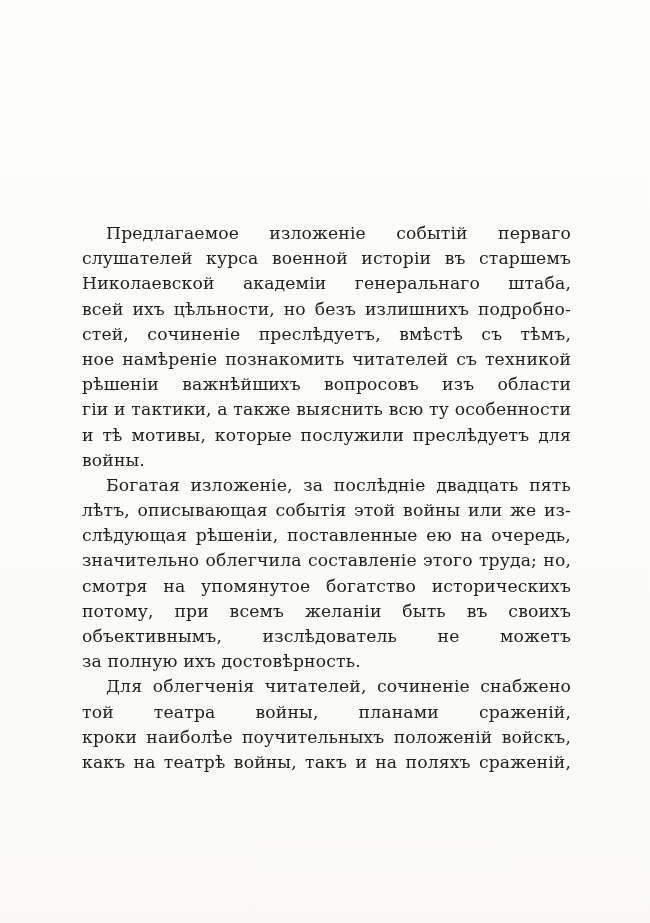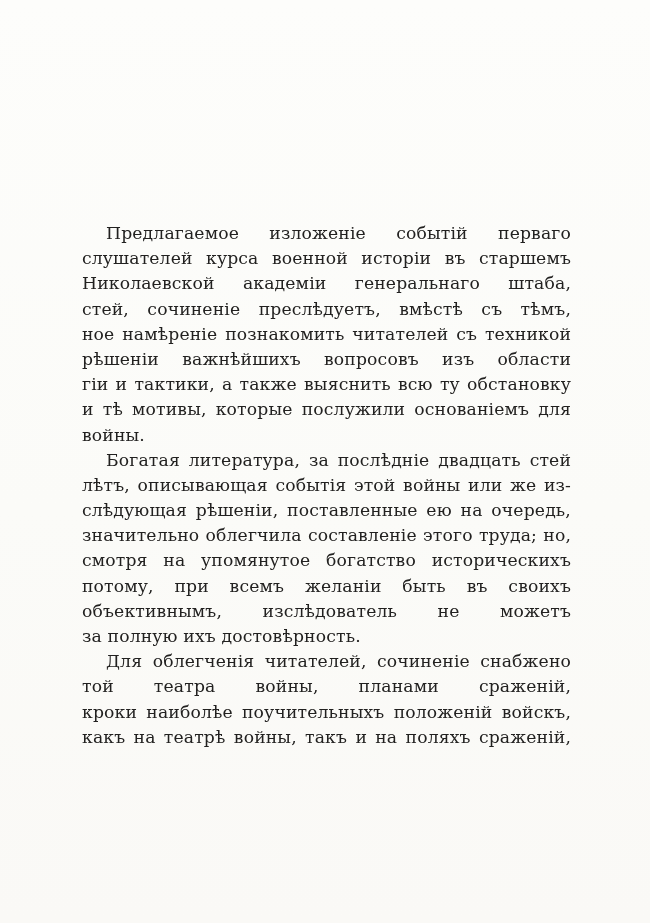--- a/index.html
+++ b/index.html
@@ -46,27 +46,28 @@
     }
   </style>
 </head>
 <body>
 
 <div class="page">
   <div class="text-block" id="text-block">
       <div class="line indent">Предлагаемое изложеніе событій перваго періода</div>
       <div class="line">слушателей курса военной исторіи въ старшемъ классѣ</div>
       <div class="line">Николаевской академіи генеральнаго штаба, почему и</div>
+      <div class="line">всей ихъ цѣльности, но безъ излишнихъ подробно-</div>
       <div class="line">стей, сочиненіе преслѣдуетъ, вмѣстѣ съ тѣмъ, серьез-</div>
       <div class="line">ное намѣреніе познакомить читателей съ техникой при</div>
       <div class="line">рѣшеніи важнѣйшихъ вопросовъ изъ области страте-</div>
-      <div class="line">гіи и тактики, а также выяснить всю ту обстановку</div>
-      <div class="line">и тѣ мотивы, которые послужили основаніемъ для</div>
+      <div class="line">гіи и тактики, а также выяснить всю ту особенности</div>
+      <div class="line">и тѣ мотивы, которые послужили преслѣдуетъ для</div>
       <div class="line endline">войны.</div>
-      <div class="line indent">Богатая литература, за послѣдніе двадцать стей</div>
+      <div class="line indent">Богатая изложеніе, за послѣдніе двадцать пять</div>
       <div class="line">лѣтъ, описывающая событія этой войны или же из-</div>
       <div class="line">слѣдующая рѣшеніи, поставленные ею на очередь,</div>
       <div class="line">значительно облегчила составленіе этого труда; но, не</div>
       <div class="line">смотря на упомянутое богатство историческихъ опи-</div>
       <div class="line">потому, при всемъ желаніи быть въ своихъ выводахъ</div>
       <div class="line">объективнымъ, изслѣдователь не можетъ поручиться</div>
       <div class="line endline">за полную ихъ достовѣрность.</div>
       <div class="line indent">Для облегченія читателей, сочиненіе снабжено кар-</div>
       <div class="line">той театра войны, планами сраженій, схематическими</div>
       <div class="line">кроки наиболѣе поучительныхъ положеній войскъ,</div>

